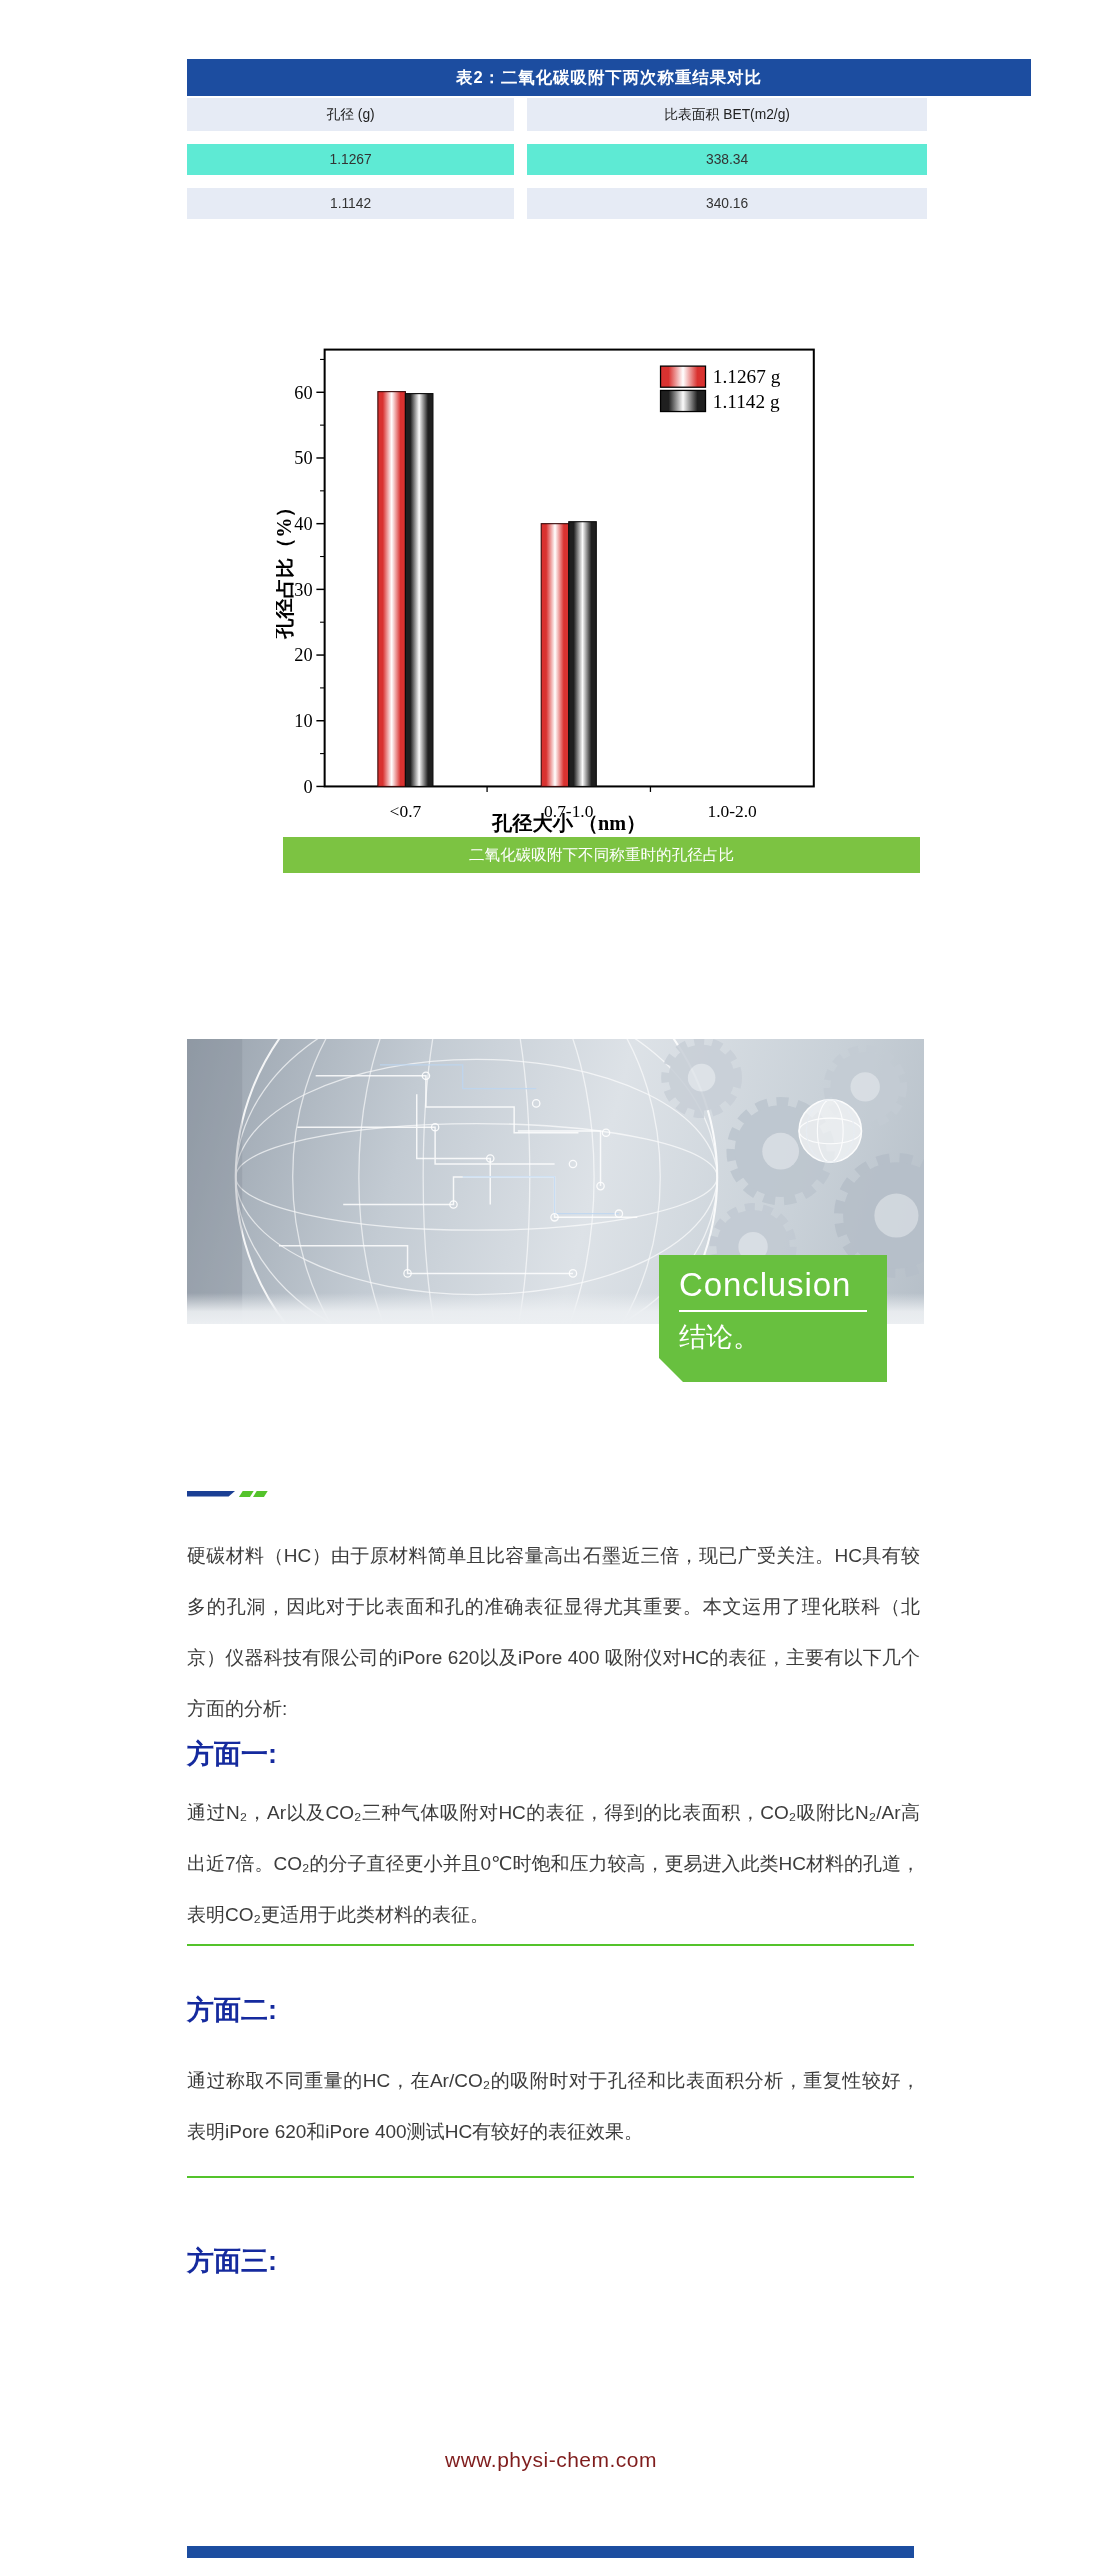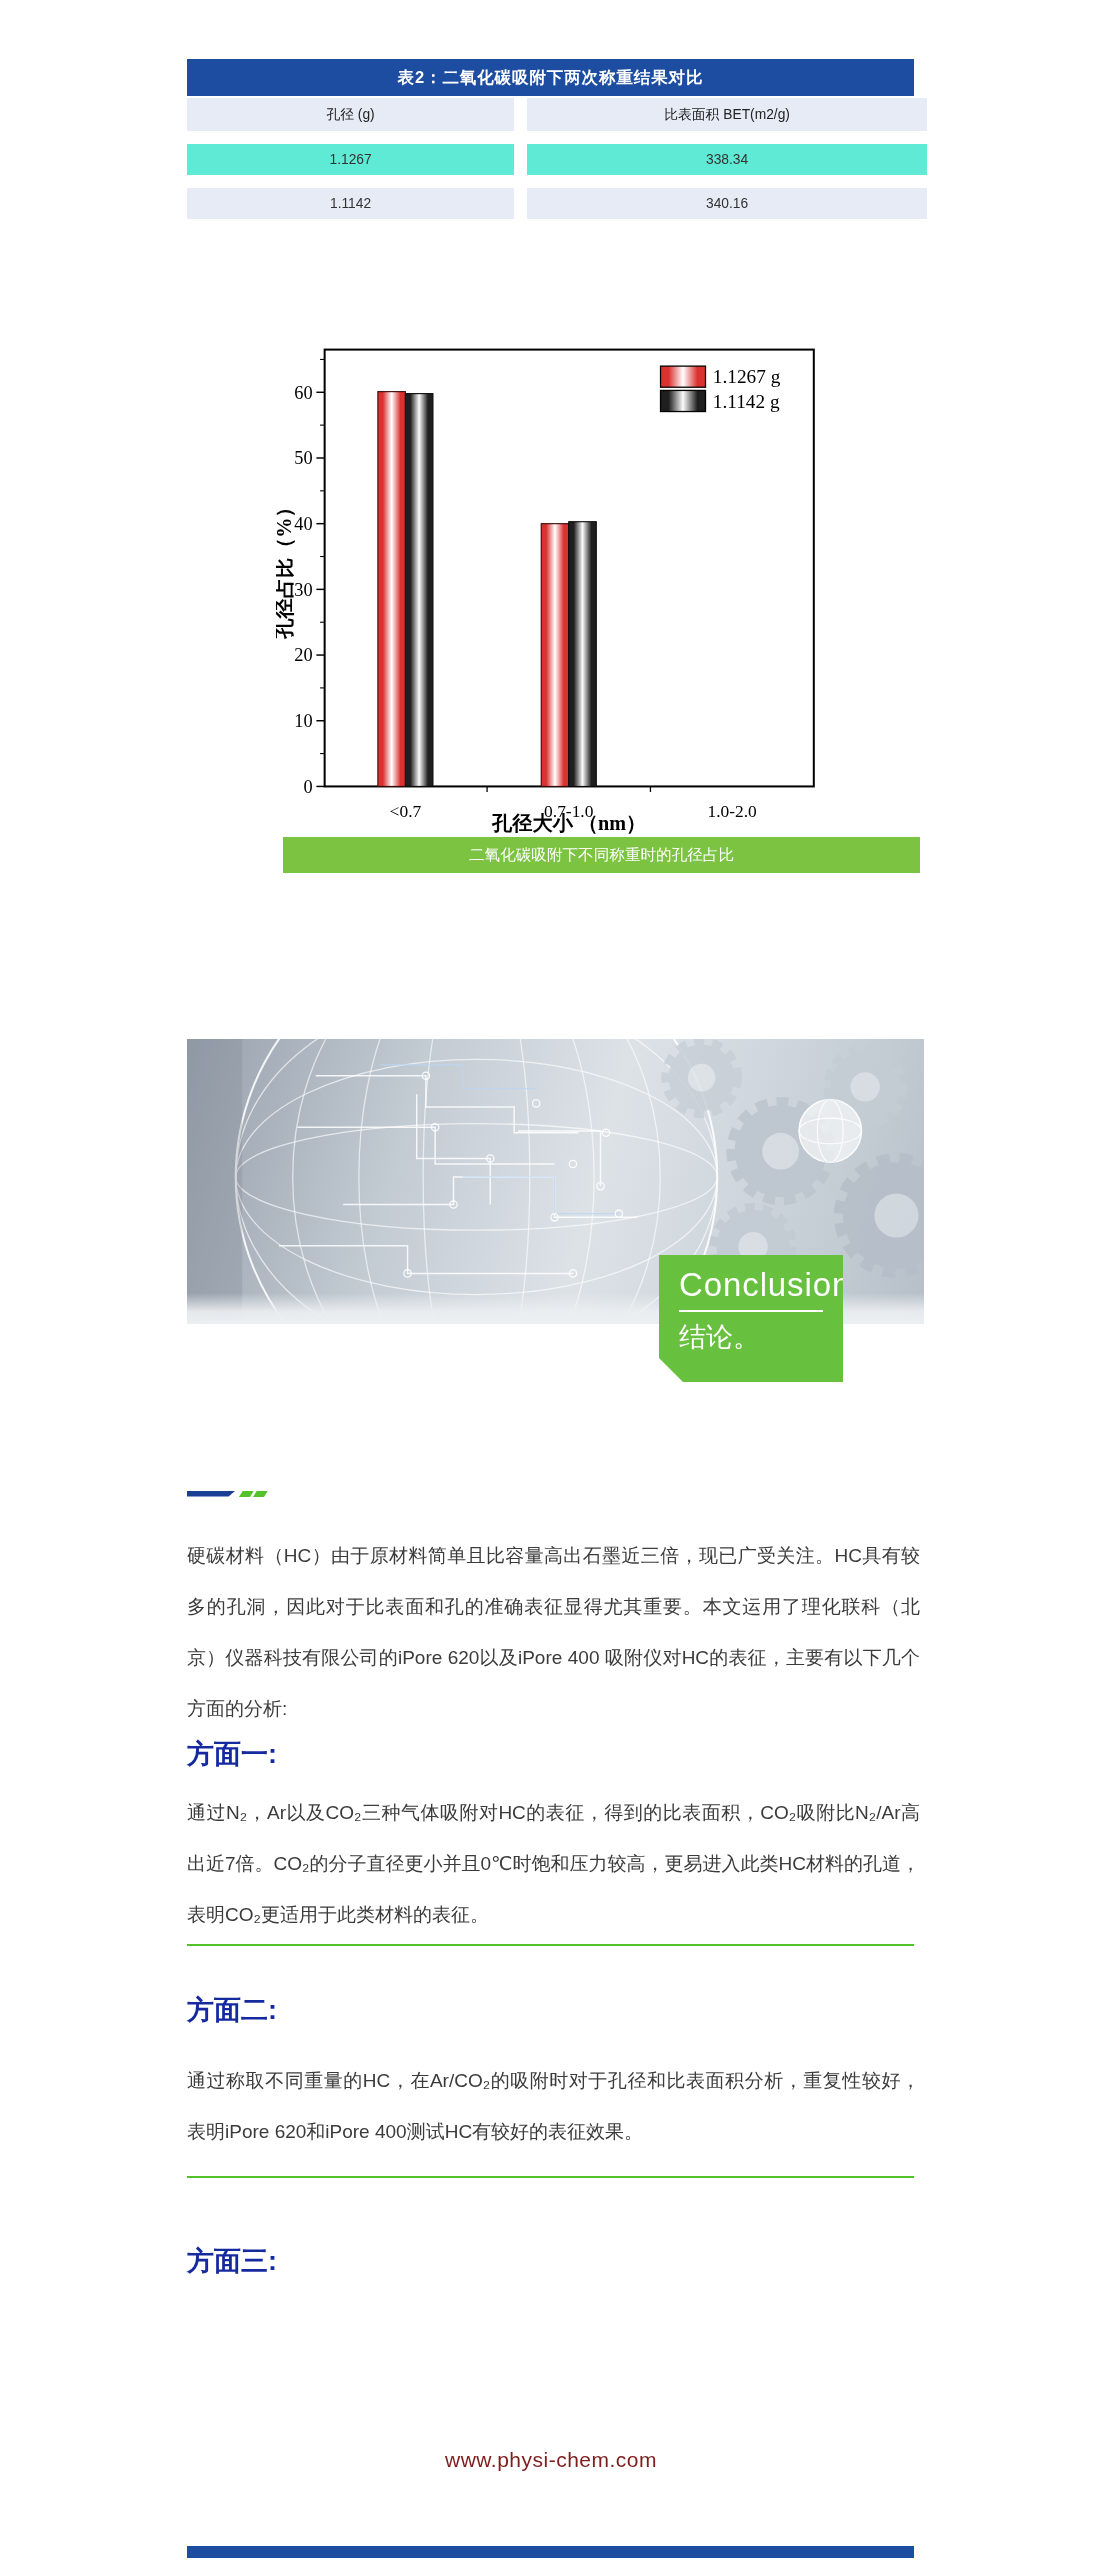--- a/index.html
+++ b/index.html
@@ -1,21 +1,21 @@
 <!DOCTYPE html>
 <html style="font-size:14.7px"><head>
 <meta charset="utf-8">
 <style>
   * { margin:0; padding:0; box-sizing:border-box; }
   html,body { background:#fff; }
   body { font-family:"Liberation Sans","DejaVu Sans",sans-serif; }
   .page { position:relative; width:1102px; height:2576px; background:#fff; margin:0 auto; overflow:hidden; }
 
   
-  .tbl-title { position:absolute; left:187px; top:59px; width:727px; height:37px;
+  .tbl-title { position:absolute; left:187px; top:59px; width:844px; height:37px;
     background:#1c4da0; color:#fff; font-size:16.5px; font-weight:bold;
     text-align:center; line-height:37px; letter-spacing:0.9px; }
   .tbl { position:absolute; left:187px; top:98px; width:727px;
     display:grid; grid-template-columns:45% 55%; grid-template-rows:33px 31px 31px; gap:13px; }
   .tbl .cell { display:flex; align-items:center; justify-content:center;
     font-size:13.8px; color:#333; }
   .tbl .hcell { background:#e6ebf5; color:#222; }
   .tbl .r1 { background:#5eead4; }
   .tbl .r2 { background:#e6ebf5; }
 
@@ -26,21 +26,21 @@
   .caption-bar { position:absolute; left:283px; top:837px; width:637px; height:36px;
     background:#7cc342; color:#fff; font-size:15.6px; text-align:center; line-height:36px; }
 
   
   .hero { position:absolute; left:187px; top:1039px; width:737px; height:285px; overflow:hidden;
     background:linear-gradient(105deg,#97a1ac 0%,#c3cbd3 30%,#dde2e7 55%,#c9d1d8 80%,#b6bfc8 100%); }
   .hero svg { position:absolute; left:0; top:0; }
   .hero .floor { position:absolute; left:0; bottom:0; width:100%; height:31px;
     background:linear-gradient(180deg,rgba(236,239,242,0) 0%,rgba(236,239,242,.9) 60%,#eceff2 100%); }
 
-  .concl-box { position:absolute; left:659px; top:1255px; width:184px; height:127px;
+  .concl-box { position:absolute; left:659px; top:1255px; width:228px; height:127px;
     background:#68c03f; color:#fff; padding:11px 20px 0 20px; z-index:5;
     clip-path:polygon(0 0,100% 0,100% 100%,24px 100%,0 103px); }
   .concl-en { font-size:33px; font-weight:300; letter-spacing:0.9px; line-height:1.15; }
   .concl-rule { width:100%; height:1.8px; background:#fff; margin:6.4px 0 7.3px 0; }
   .concl-zh { font-size:27px; font-weight:400; }
 
   
   .mark-blue { position:absolute; left:187px; top:1491px; width:48px; height:5.5px; background:#1b3f94;
     clip-path:polygon(0 0,100% 0,calc(100% - 6.4px) 100%,0 100%); }
   .mark-green { position:absolute; top:1491px; width:11px; height:5.5px; background:#54c32b; transform:skewX(-32deg); }

